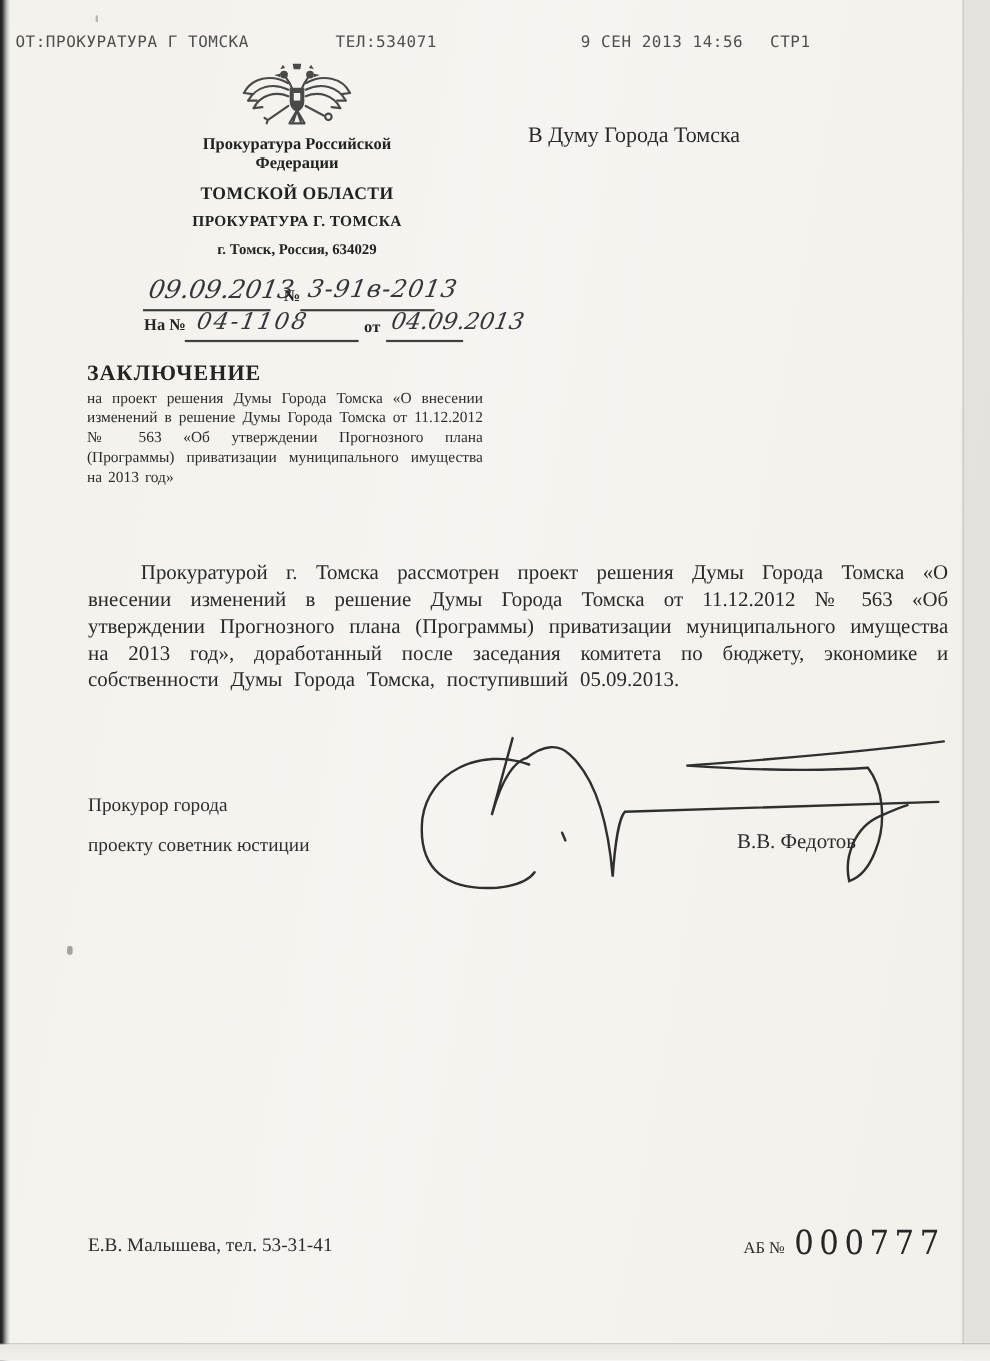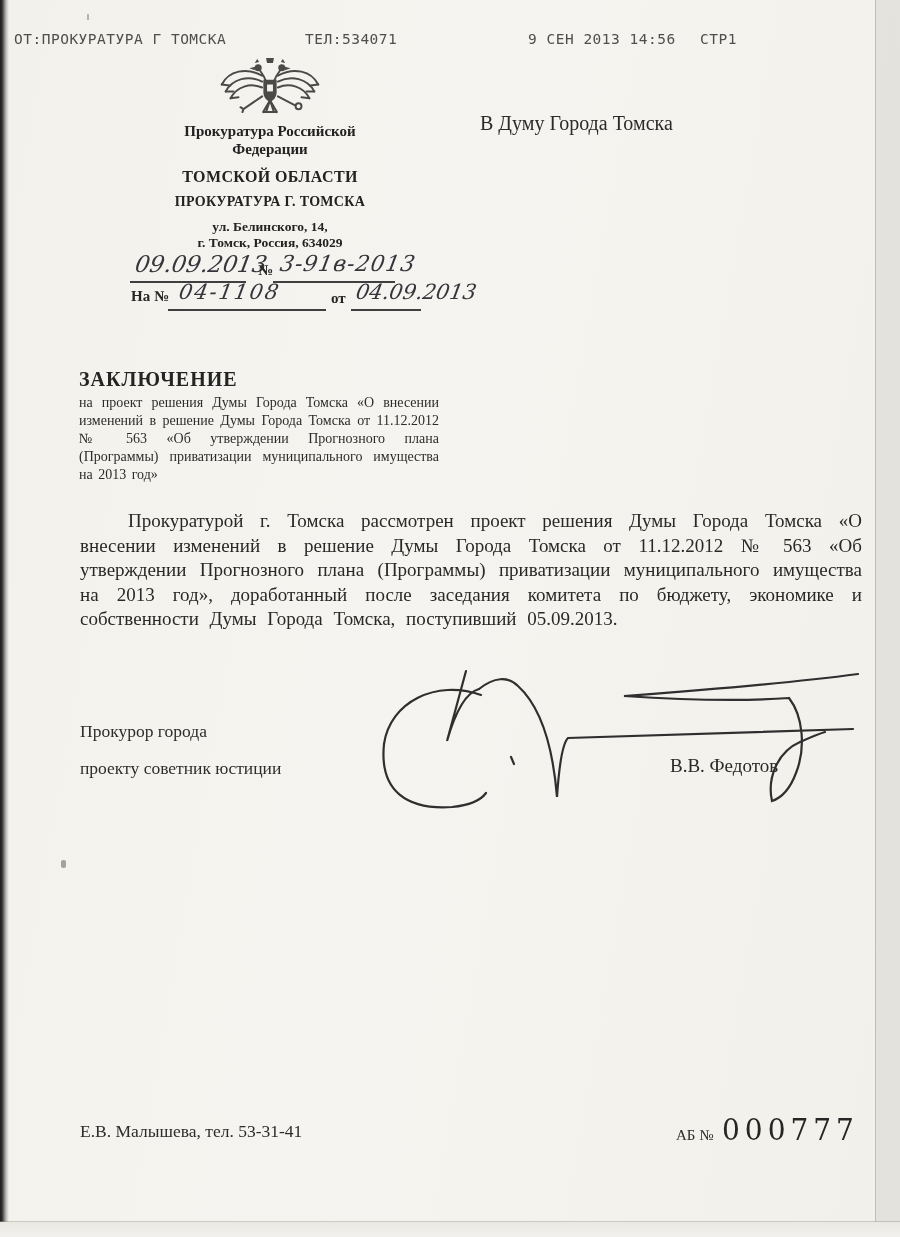--- a/index.html
+++ b/index.html
@@ -41,21 +41,21 @@
 
   
   .lbl { position:absolute; font-size:15px; font-weight:bold; color:#262626; }
   .hand { position:absolute; font-family:"DejaVu Serif", serif; font-style:italic; color:#35353b;
           transform:skewX(-10deg); transform-origin:left bottom; white-space:nowrap; }
   .uline { position:absolute; height:2px; background:#3f3f3f; }
 
   .addressee { position:absolute; left:480px; top:112px; font-size:20px; color:#2a2a2a; }
 
   
-  .concl { position:absolute; left:79px; top:328px; width:360px;margin-top:40px; }
+  .concl { position:absolute; left:79px; top:328px; width:360px; }
   .concl-title { font-size:20px; font-weight:bold; letter-spacing:1px; color:#242424; }
   .concl-subject { margin-top:3px; font-size:14px; line-height:18px; text-align:justify; word-spacing:2px; color:#2c2c2c; }
 
   
   .bodytext { position:absolute; left:80px; top:509px; width:782px; font-size:19px; line-height:24.5px;
               text-align:justify; color:#292929; }
   .bodytext p { text-indent:48px; word-spacing:6px; }
   .bodytext p + p { margin-top:3px; word-spacing:2px; }
 
   
@@ -123,21 +123,20 @@
     </svg>
     <div class="org1">
       <div>Прокуратура Российской</div>
       <div>Федерации</div>
     </div>
     <div class="org3">
       <div>ТОМСКОЙ ОБЛАСТИ</div>
     </div>
     <div class="org5">ПРОКУРАТУРА Г. ТОМСКА</div>
     <div class="addr">
-      <div>ул. Белинского, 14,</div>
       <div>г. Томск, Россия, 634029</div>
     </div>
   </div>
 
   <span class="hand" style="left:133px; top:251px; font-size:23px;">09.09.2013</span>
   <div class="uline" style="left:130px; top:281px; width:116px;"></div>
   <span class="lbl" style="left:258px; top:262px;">№</span>
   <span class="hand" style="left:278px; top:251px; font-size:22px; letter-spacing:1px;">3-91в-2013</span>
   <div class="uline" style="left:273px; top:281px; width:122px;"></div>
 

